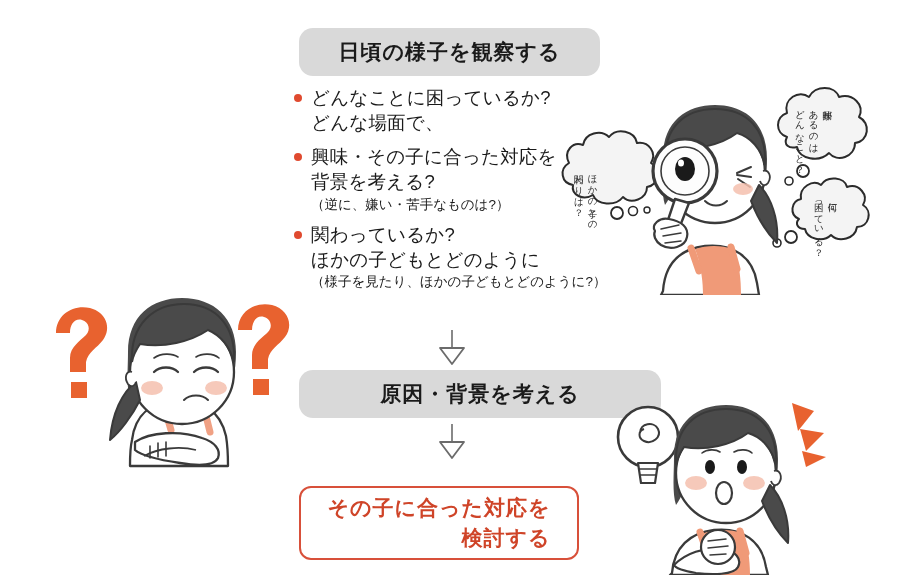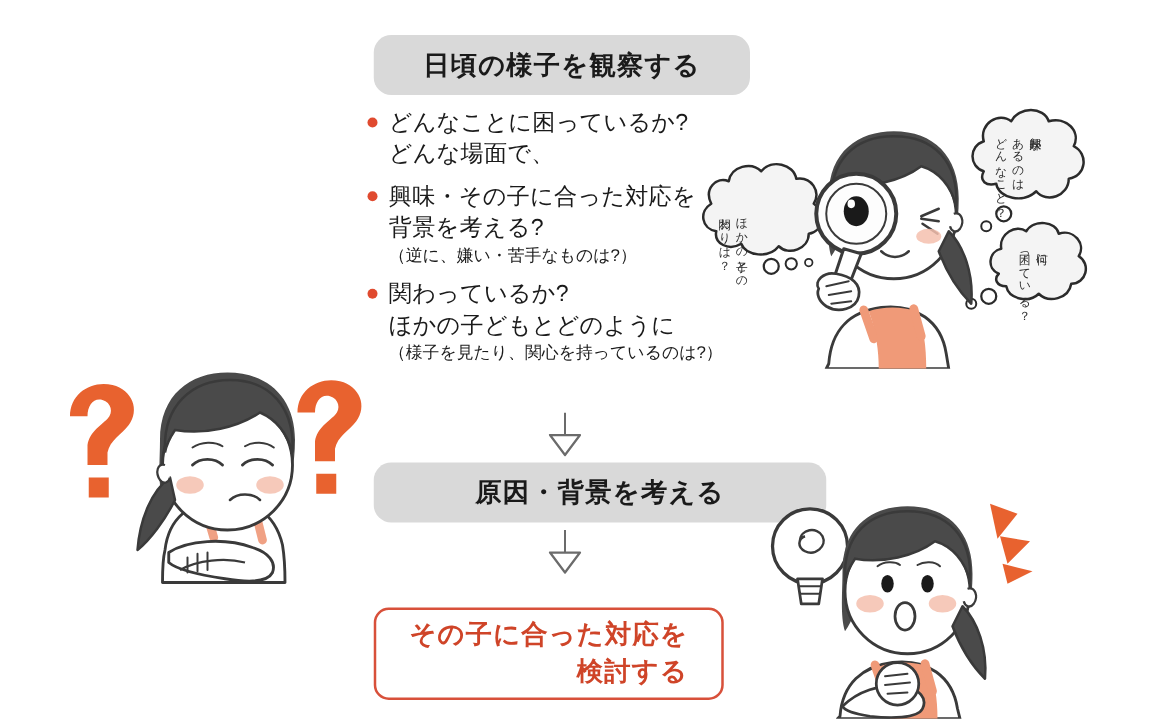--- a/index.html
+++ b/index.html
@@ -133,21 +133,21 @@
       <span class="bullet-dot"></span>
       <div class="bullet-main">興味・その子に合った対応を</div>
       <div class="bullet-main">背景を考える?</div>
       <div class="bullet-sub">（逆に、嫌い・苦手なものは?）</div>
     </div>
 
     <div class="bullet-item">
       <span class="bullet-dot"></span>
       <div class="bullet-main">関わっているか?</div>
       <div class="bullet-main">ほかの子どもとどのように</div>
-      <div class="bullet-sub">（様子を見たり、関心を持っているのは?）</div>
+      <div class="bullet-sub">（様子を見たり、ほかの子どもとどのように?）</div>
     </div>
 
   </div>
 
   <div class="down-arrow" id="arrow-1">
     <svg width="34" height="36" viewBox="0 0 34 36">
       <line x1="17" y1="0" x2="17" y2="19" stroke="#6b6b6b" stroke-width="1.6"></line>
       <polygon points="5,18 29,18 17,34" fill="#ffffff" stroke="#6b6b6b" stroke-width="1.8" stroke-linejoin="round"></polygon>
     </svg>
   </div>

